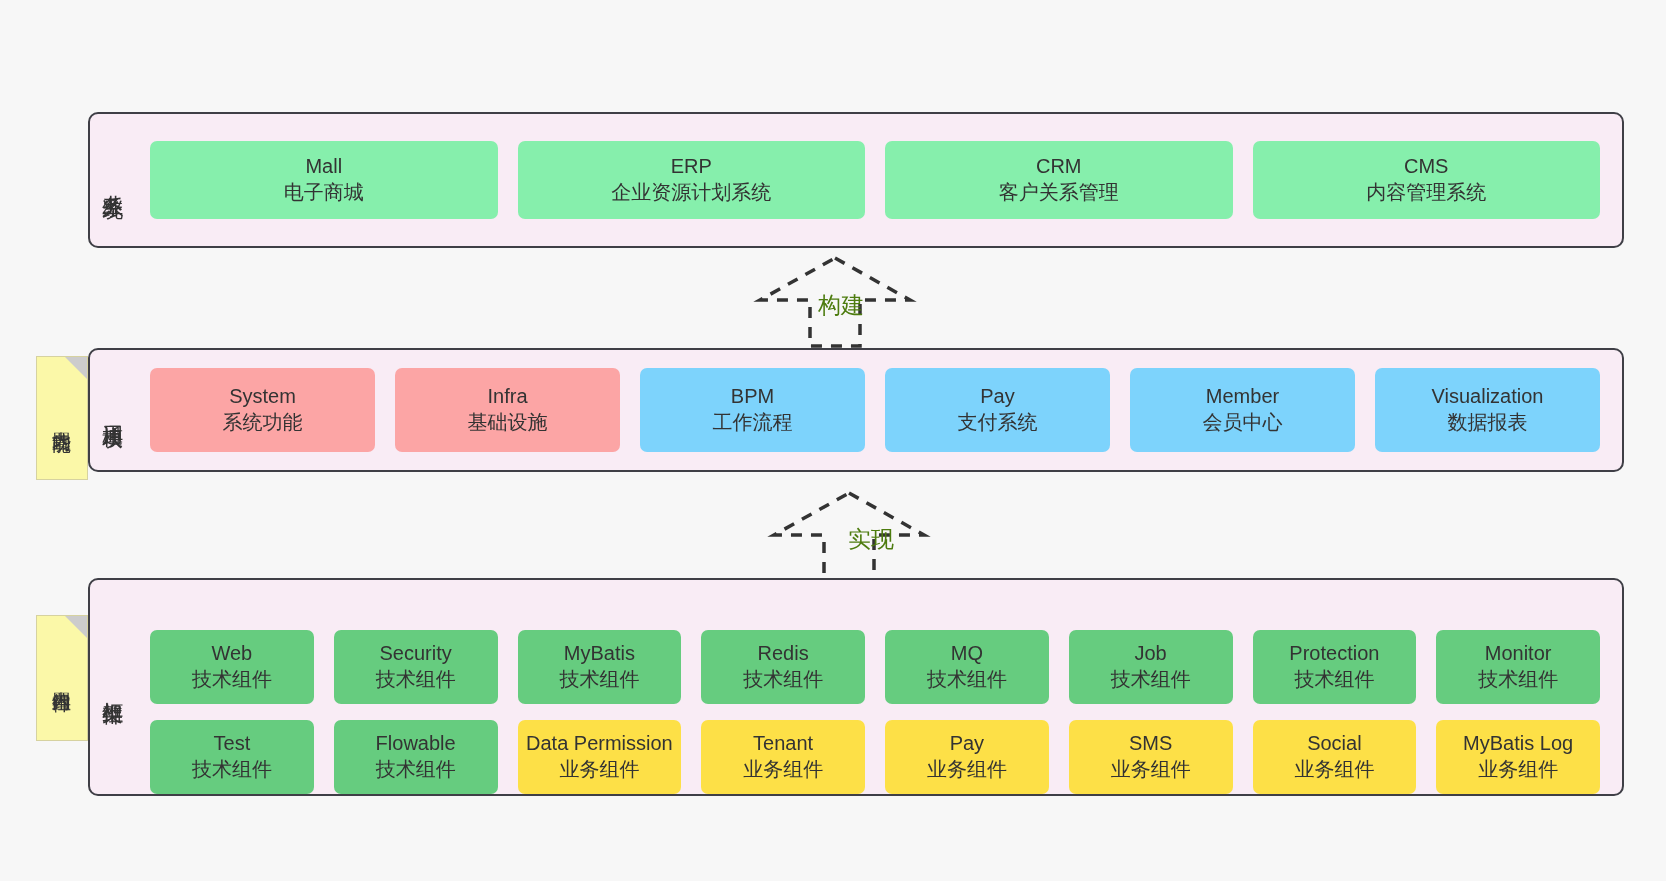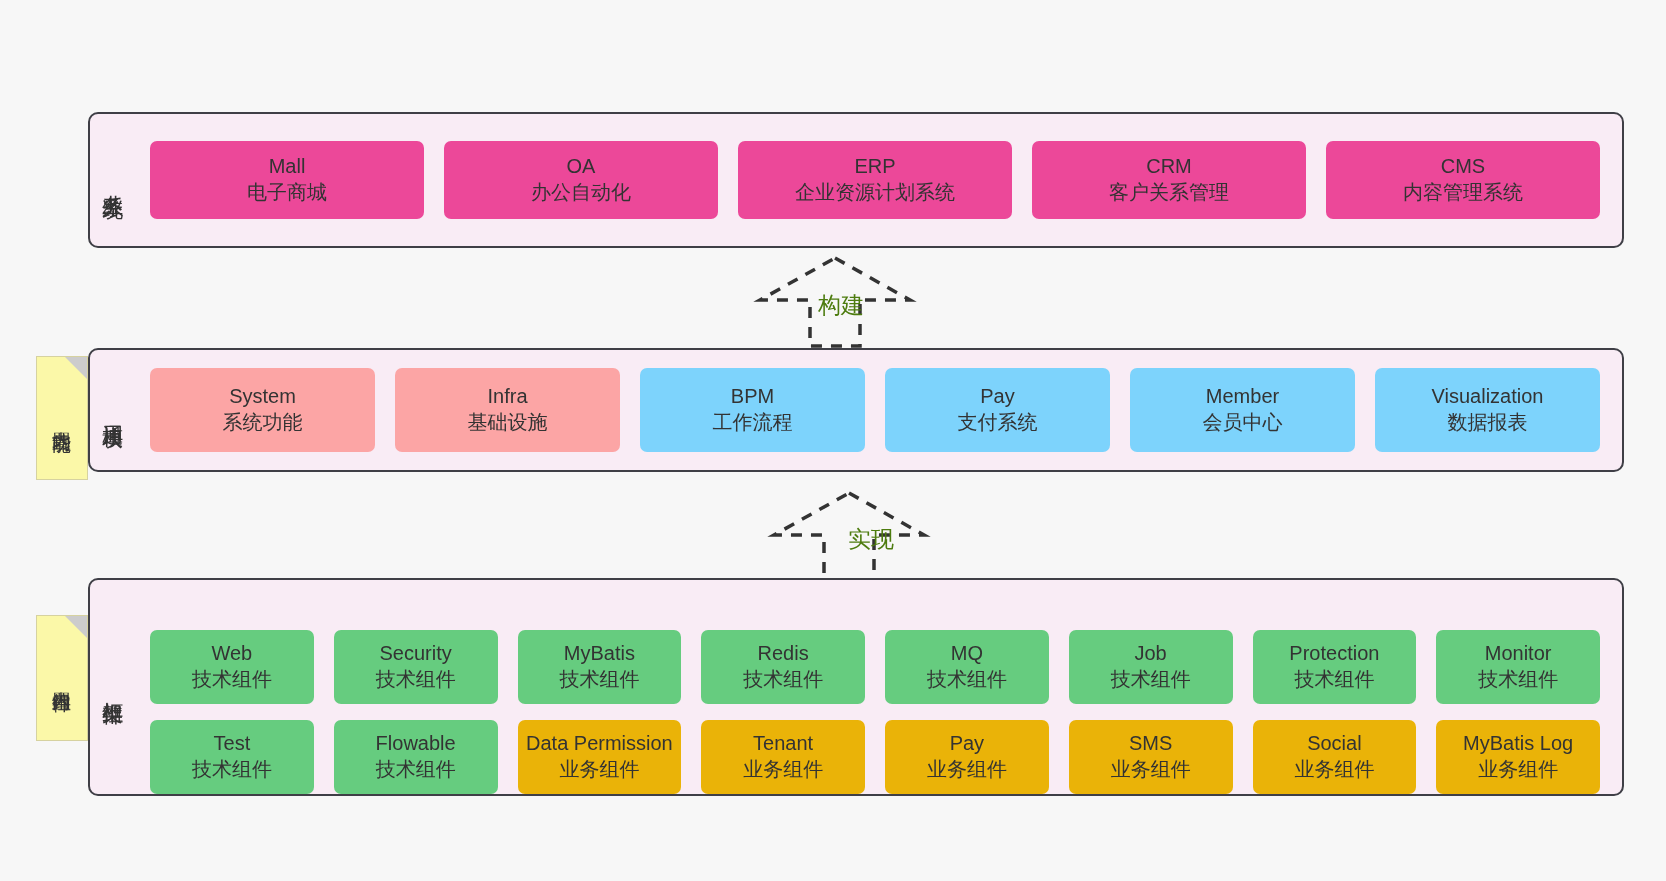--- a/index.html
+++ b/index.html
@@ -82,39 +82,39 @@
     font-size: 20px;
     line-height: 1.28;
     color: #333333;
     padding: 4px 6px;
     flex: 1 1 0;
   }
   .card .en { display: block; }
   .card .cn { display: block; }
 
   .biz-card {
-    background: #ec4899;
+    background: #86efac;
     height: 78px;
     margin: 0 10px;
   }
   .mod-card {
     background: #7dd3fc;
     height: 84px;
     margin: 0 10px;
   }
   .mod-card.strong {
     background: #fca5a5;
   }
   .fw-card {
     background: #66cc7f;
     height: 74px;
     margin: 0 10px;
   }
   .fw-card.light {
-    background: #eab308;
+    background: #fde047;
   }
 
   
   .note {
     position: absolute;
     box-sizing: border-box;
     background: #fbf8a8;
     border: 1px solid #d6d2a0;
     width: 52px;
     display: flex;
@@ -157,24 +157,20 @@
 <div class="canvas">
 
   <div class="layer" style="left:88px; top:112px; width:1536px; height:136px;">
     <div class="layer-title">业务系统</div>
     <div class="layer-body">
       <div class="card biz-card">
         <span class="en">Mall</span>
         <span class="cn">电子商城</span>
       </div>
       <div class="card biz-card">
-        <span class="en">OA</span>
-        <span class="cn">办公自动化</span>
-      </div>
-      <div class="card biz-card">
         <span class="en">ERP</span>
         <span class="cn">企业资源计划系统</span>
       </div>
       <div class="card biz-card">
         <span class="en">CRM</span>
         <span class="cn">客户关系管理</span>
       </div>
       <div class="card biz-card">
         <span class="en">CMS</span>
         <span class="cn">内容管理系统</span>

